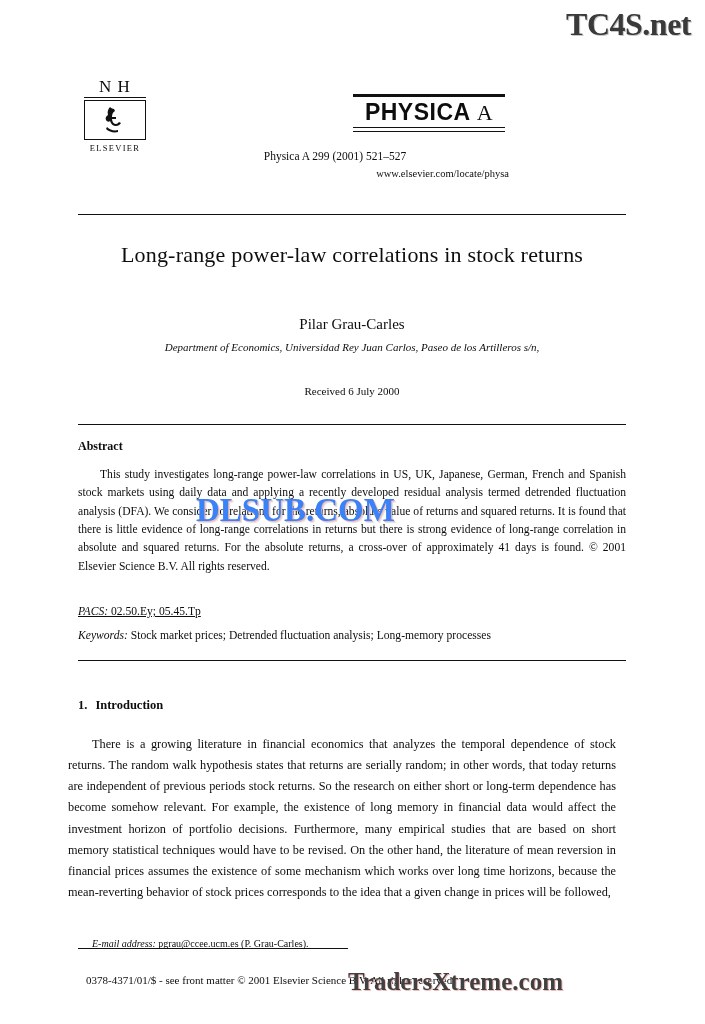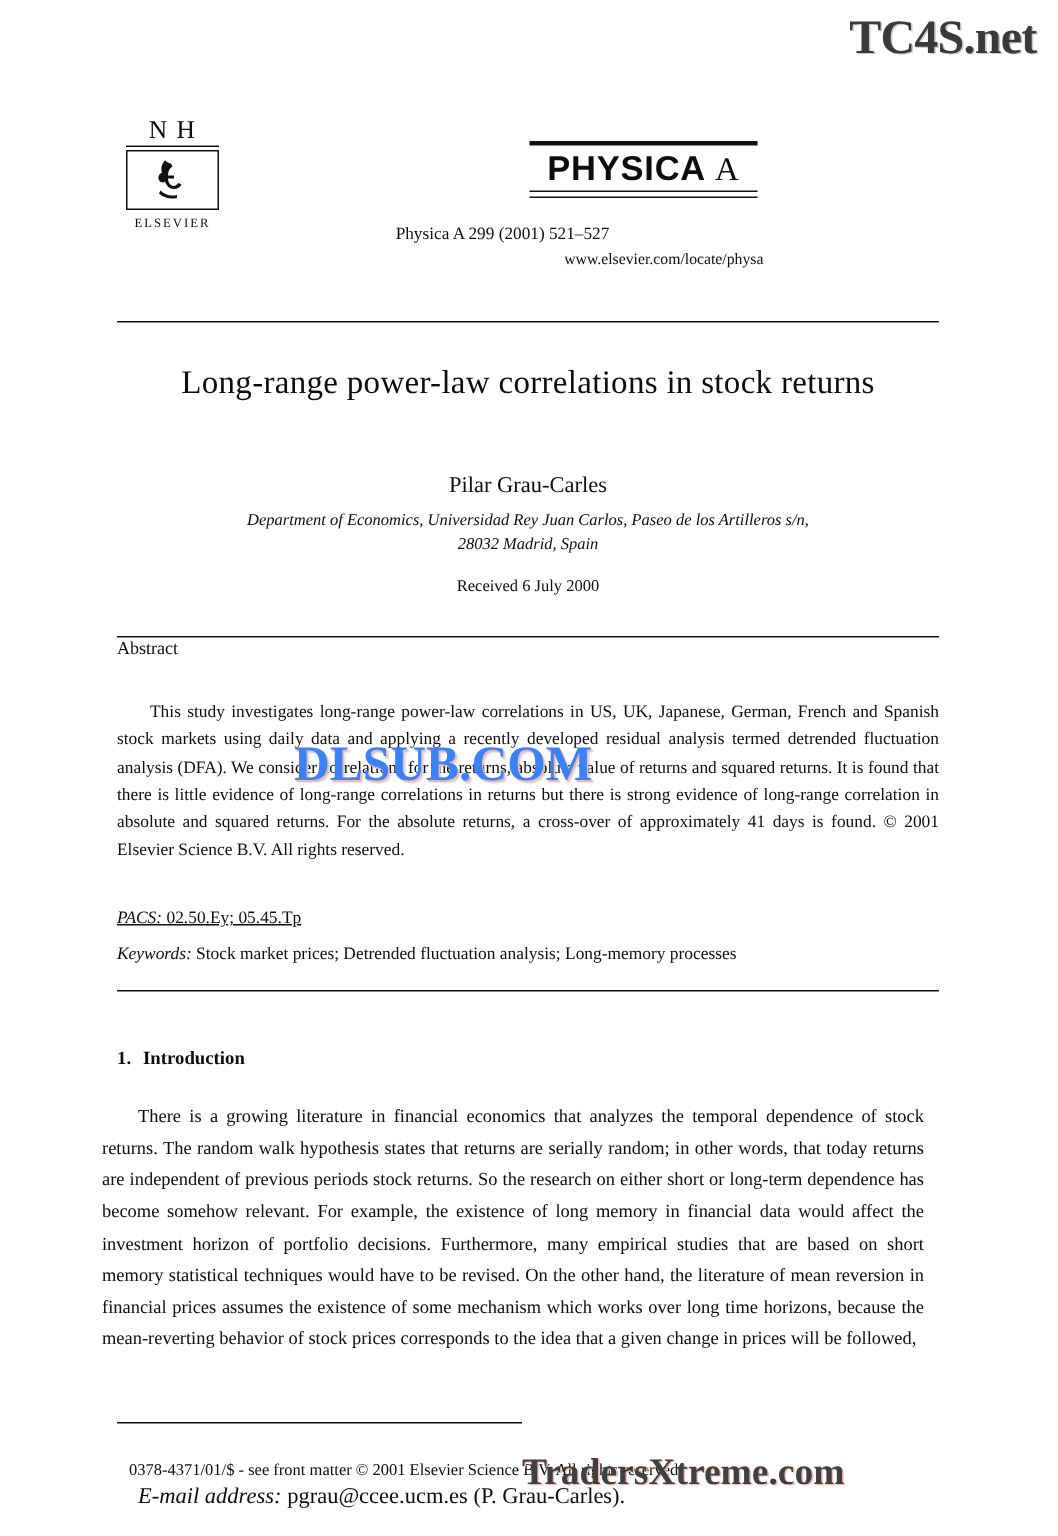--- a/index.html
+++ b/index.html
@@ -178,23 +178,23 @@
     top: 385px;
     left: 78px;
     width: 548px;
     text-align: center;
     font-size: 11px;
   }
 
   
   .abstract-head {
     position: absolute;
-    top: 425px;
-    left: 78px;
-    font-weight: normal;
+    top: 439px;
+    left: 78px;
+    font-weight: bold;
     font-size: 12px;
   }
   .abstract-body {
     position: absolute;
     top: 466px;
     left: 78px;
     width: 548px;
     font-size: 11.6px;
     line-height: 1.58;
     text-align: justify;
@@ -234,23 +234,23 @@
     width: 548px;
     font-size: 12.3px;
     line-height: 1.72;
     text-align: justify;
     text-indent: 24px;
   }
 
   
   .email {
     position: absolute;
-    top: 990px;
+    top: 938px;
     left: 92px;
-    font-size: 15px;
+    font-size: 10px;
   }
   .email i { font-style: italic; }
   .footer-copy {
     position: absolute;
     top: 972px;
     left: 86px;
     font-size: 11px;
     line-height: 1.5;
   }
   .footer-pii {
@@ -297,21 +297,20 @@
   </div>
   <div class="physica-url">www.elsevier.com/locate/physa</div>
 </div>
 
 <div class="rule-full" id="rule-top"></div>
 
 <div class="paper-title">Long-range power-law correlations in stock returns</div>
 <div class="author">Pilar Grau-Carles</div>
 <div class="affiliation">
   <div>Department of Economics, Universidad Rey Juan Carlos, Paseo de los Artilleros s/n,</div>
-  <div>28032 Madrid, Spain</div>
 </div>
 <div class="received">Received 6 July 2000</div>
 
 <div class="rule-full" id="rule-abs"></div>
 
 <div class="abstract-head">Abstract</div>
 <div class="abstract-body">This study investigates long-range power-law correlations in US, UK, Japanese, German, French and Spanish stock markets using daily data and applying a recently developed residual analysis termed detrended fluctuation analysis (DFA). We consider correlations for the returns, absolute value of returns and squared returns. It is found that there is little evidence of long-range correlations in returns but there is strong evidence of long-range correlation in absolute and squared returns. For the absolute returns, a cross-over of approximately 41 days is found. © 2001 Elsevier Science B.V. All rights reserved.</div>
 
 <div class="pacs">
   <i>PACS:</i>

